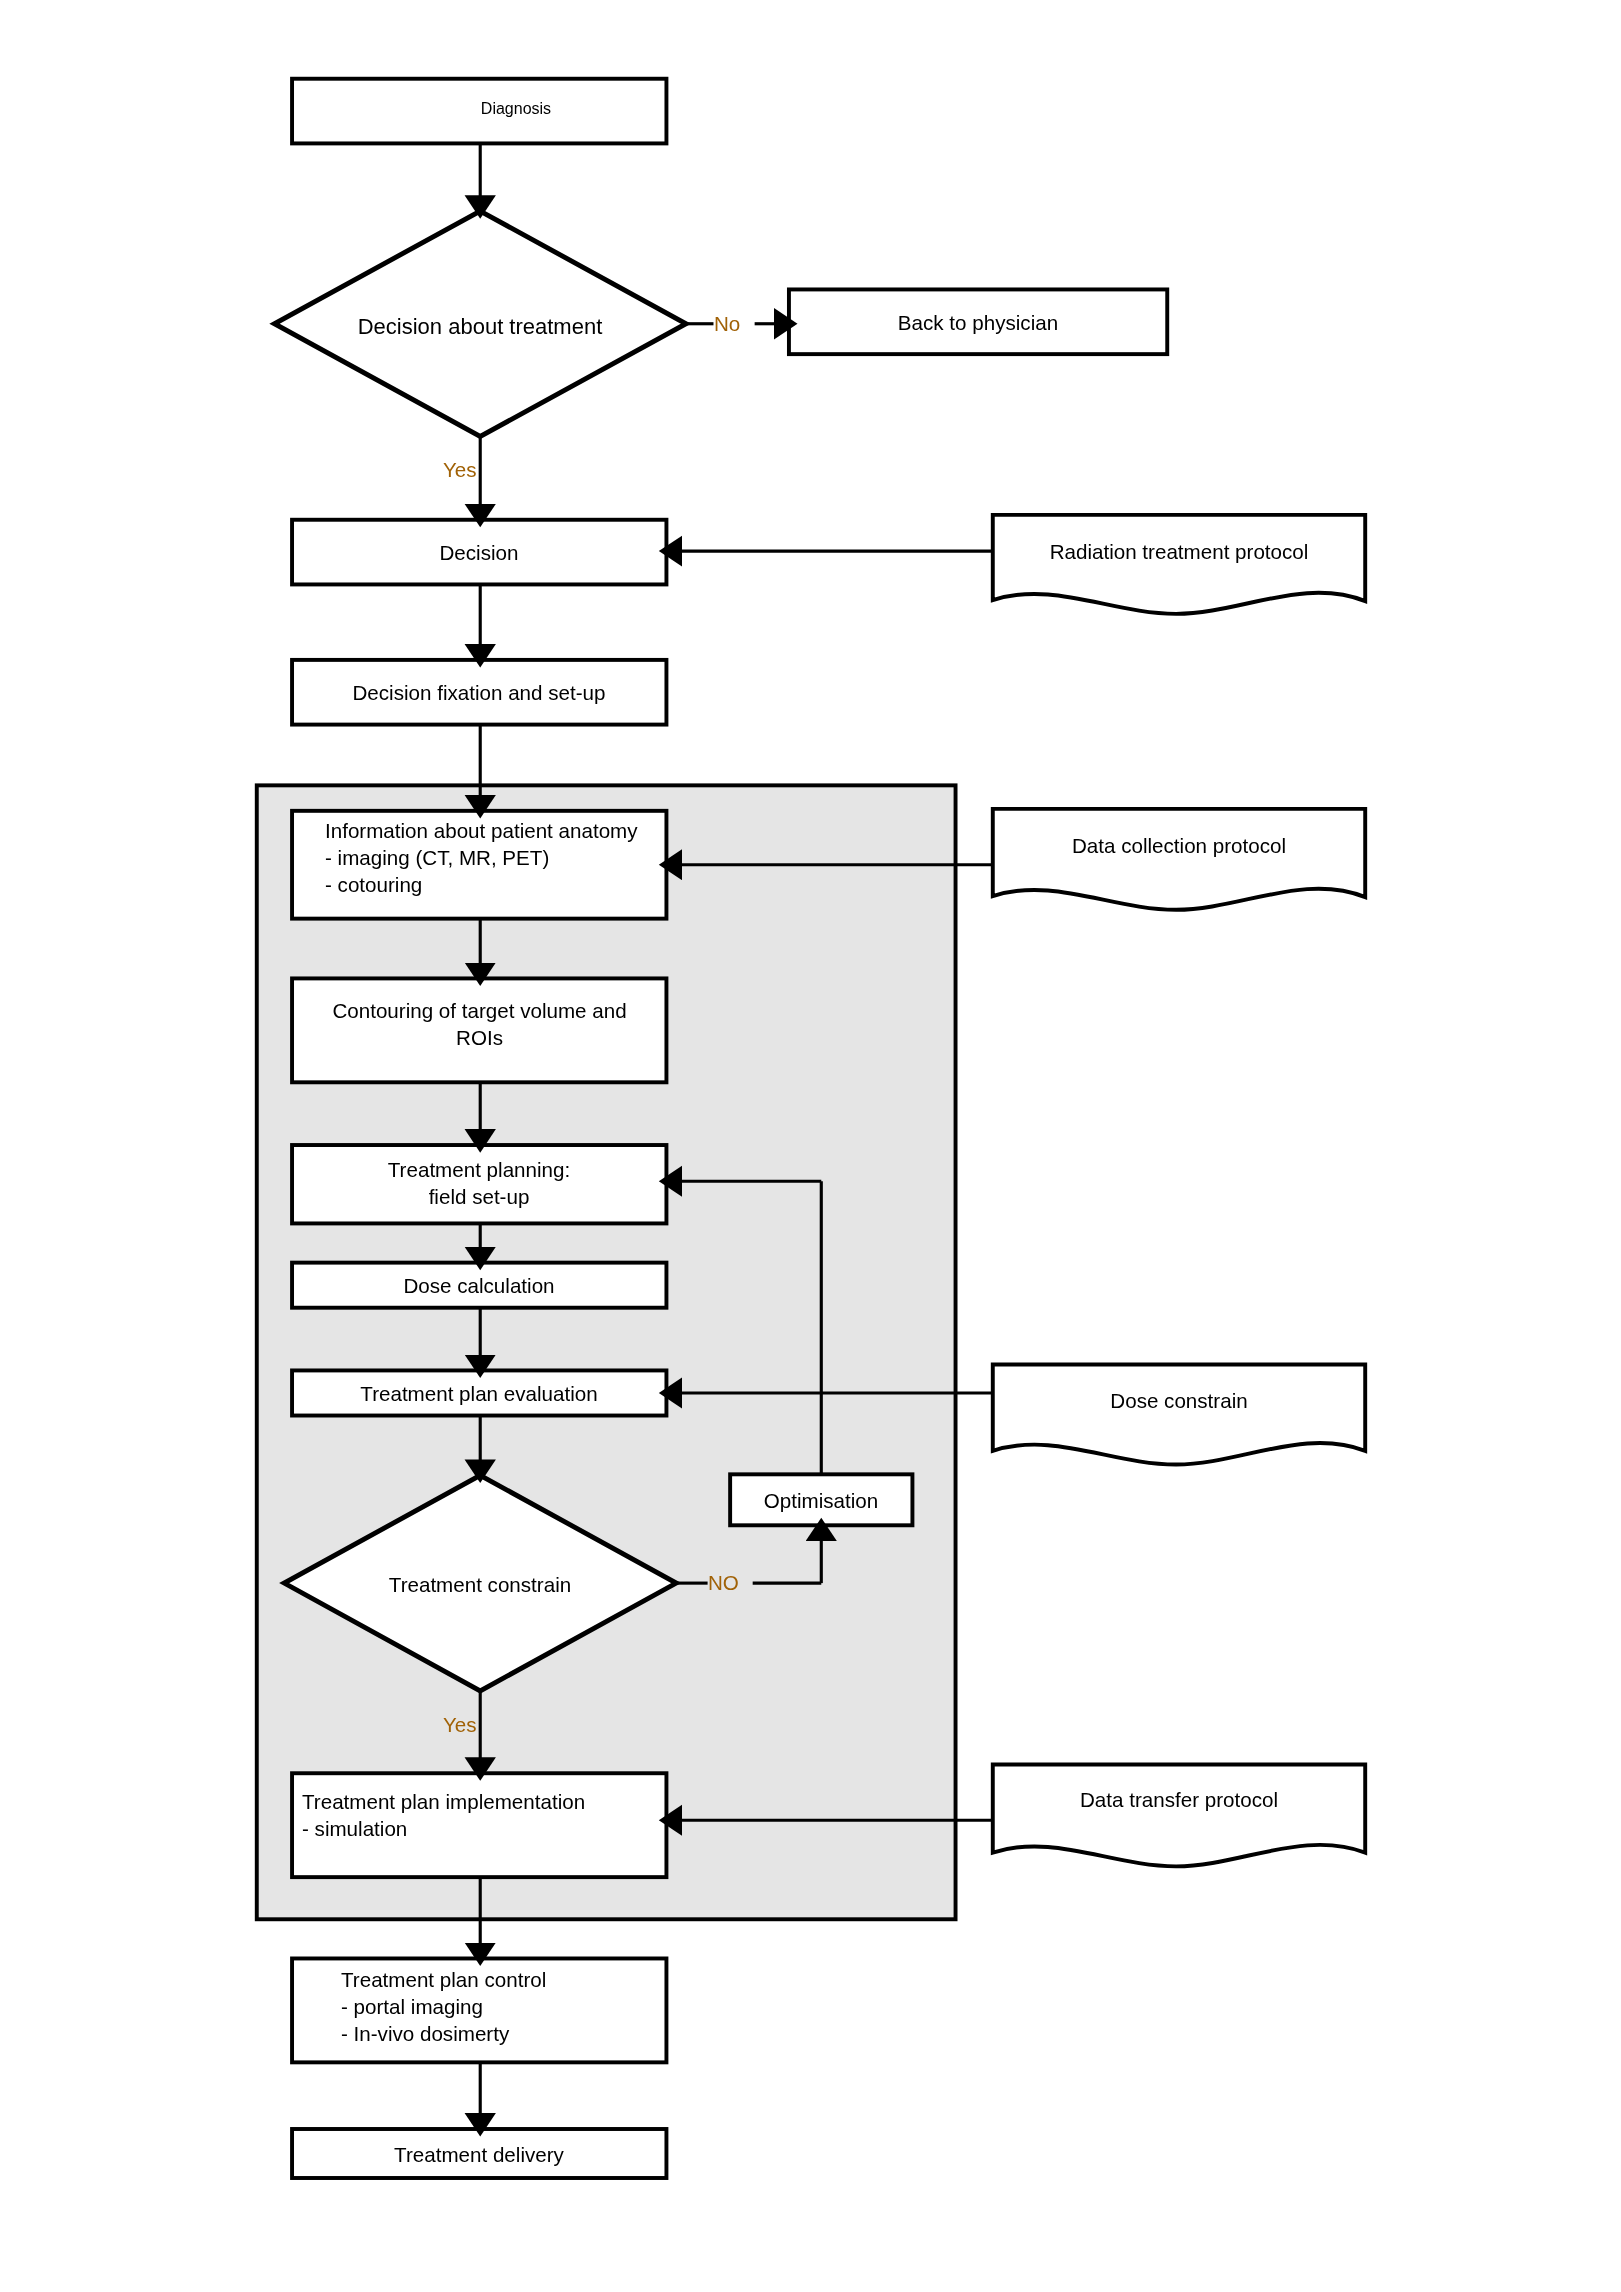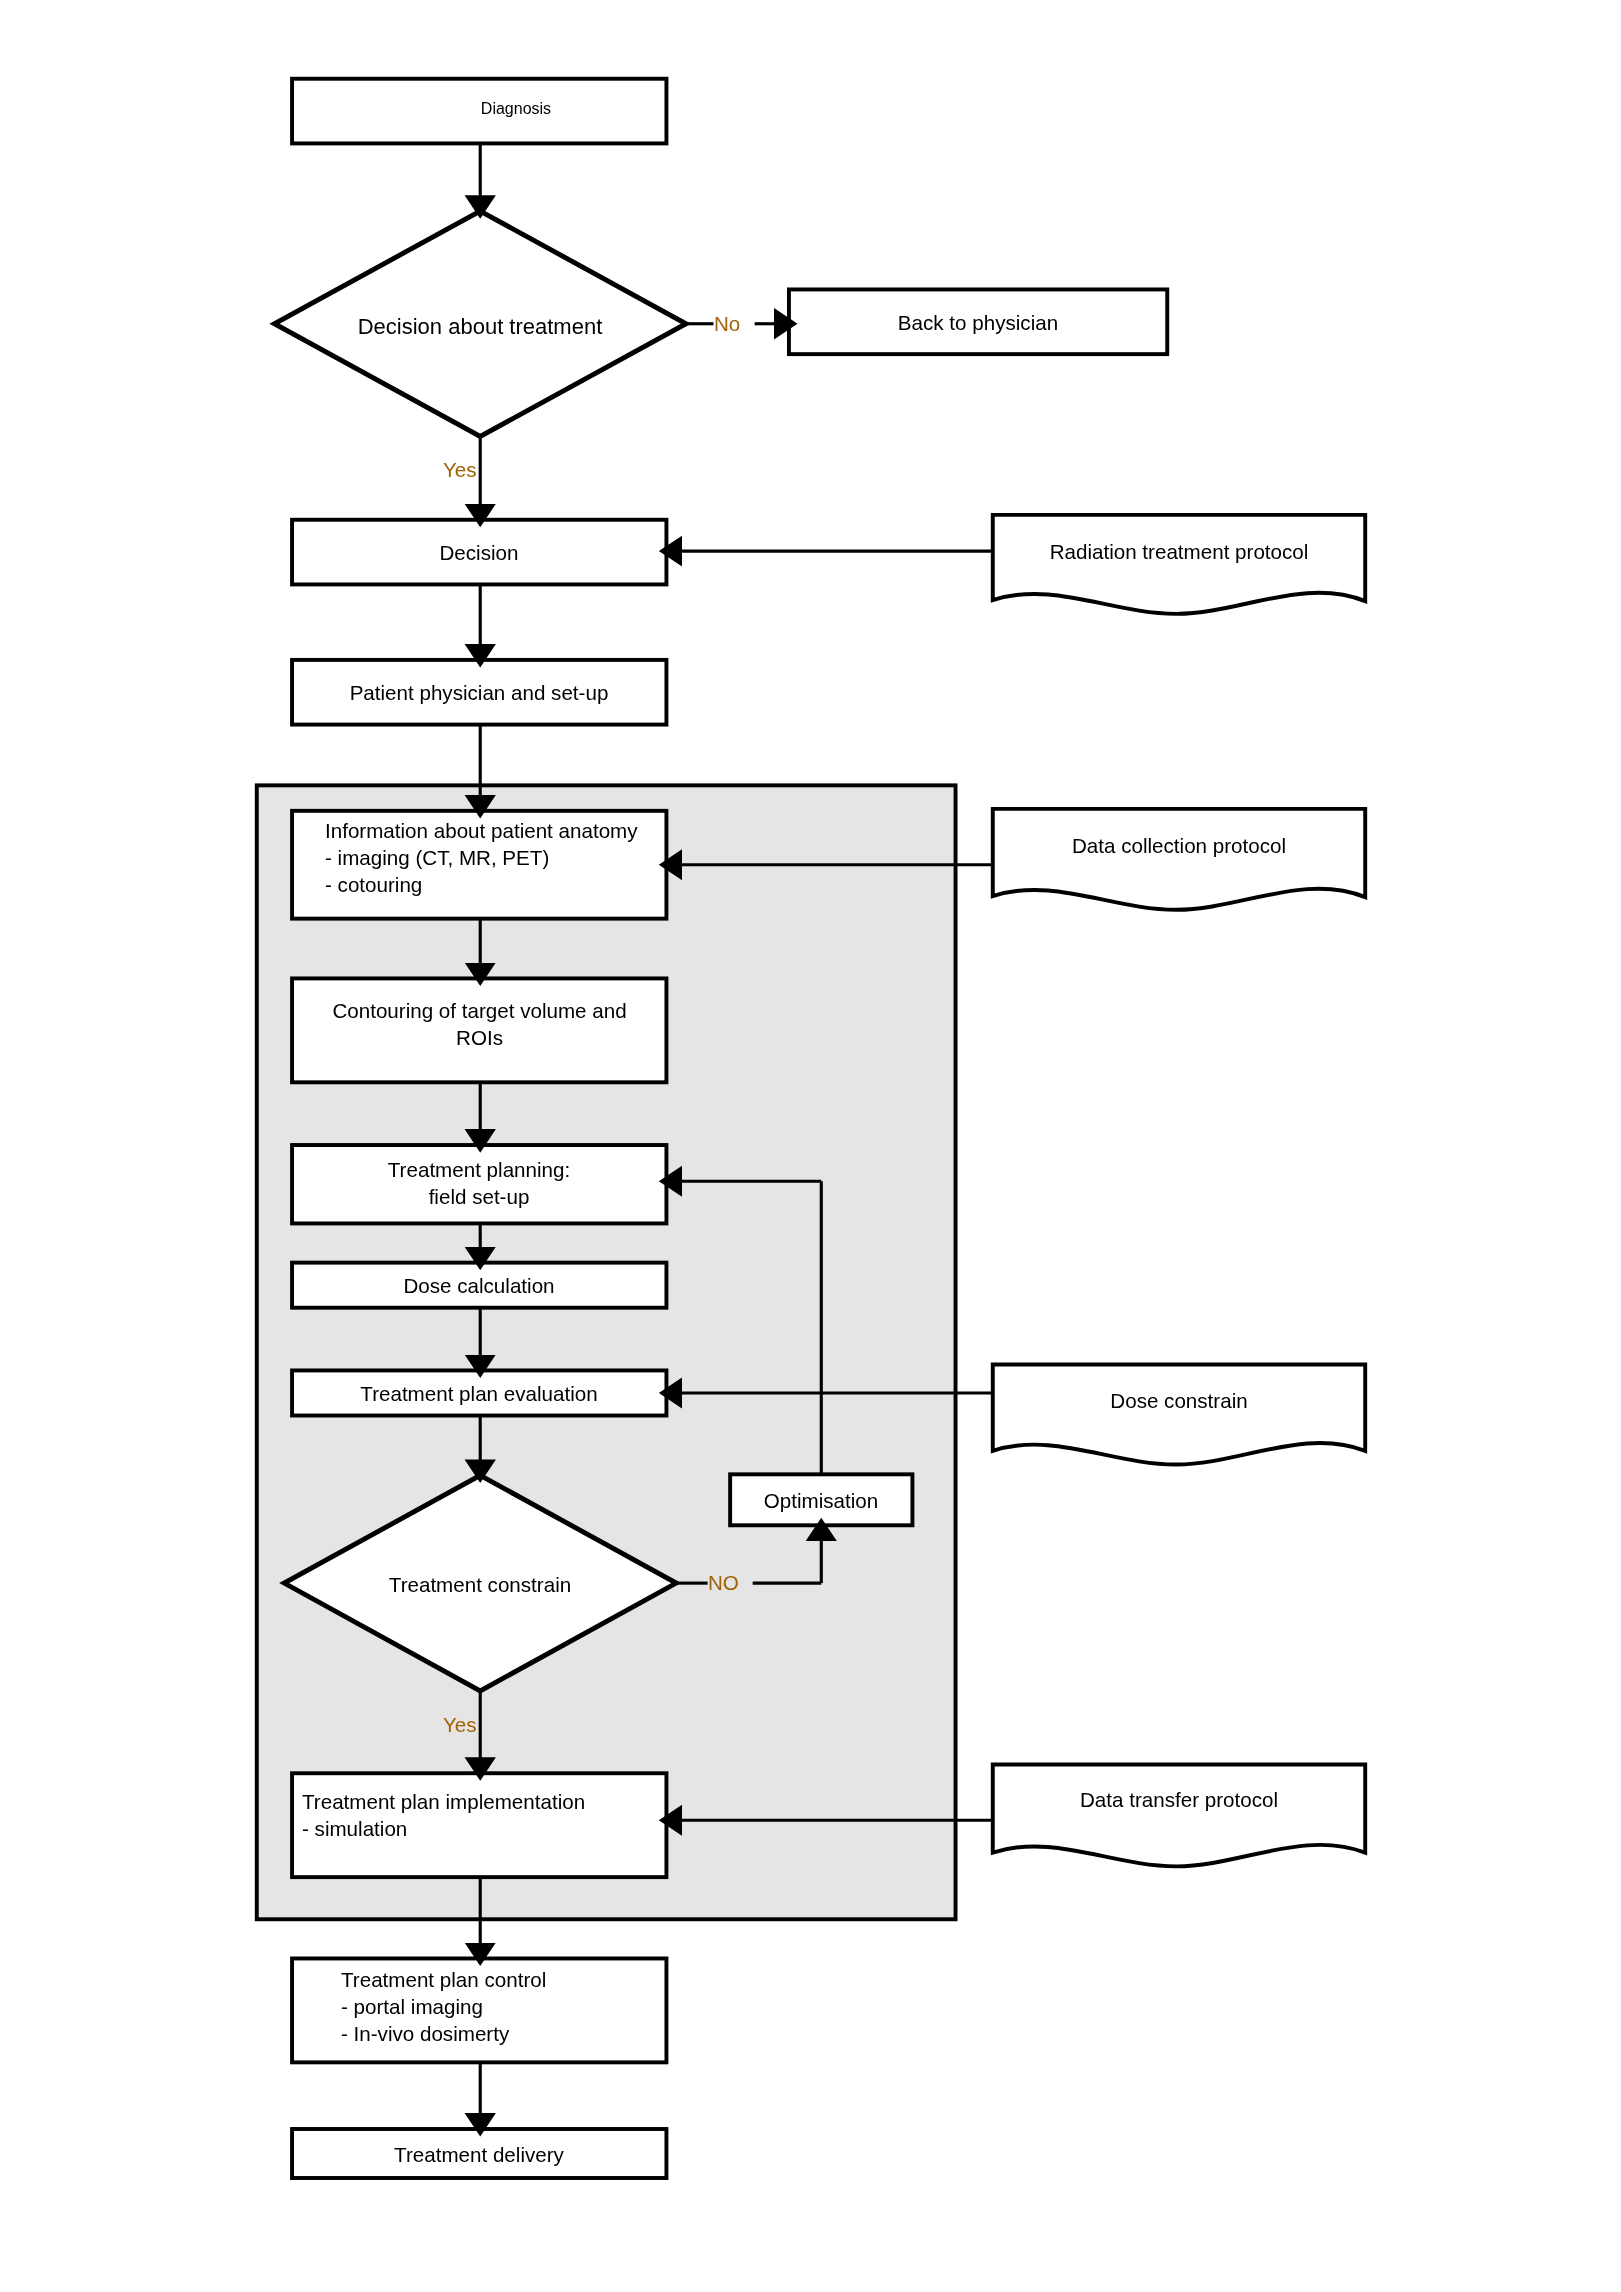--- a/index.html
+++ b/index.html
@@ -154,21 +154,21 @@
   <div class="node-label lbl-center" style="left:305px; top:99px; width:374px; font-size:16px;margin-left:24px;">Diagnosis</div>
 
   <div class="node-label lbl-center" style="left:294px; top:313px; width:372px; font-size:22px;">Decision about treatment</div>
 
   <div class="node-label lbl-center" style="left:789px; top:310px; width:378px; font-size:20.6px;">Back to physician</div>
 
   <div class="node-label lbl-center" style="left:292px; top:540px; width:374px; font-size:20.6px;">Decision</div>
 
   <div class="node-label lbl-center" style="left:993px; top:539px; width:372px; font-size:20.6px;">Radiation treatment protocol</div>
 
-  <div class="node-label lbl-center" style="left:292px; top:680px; width:374px; font-size:20.6px;">Patient physician and set-up</div>
+  <div class="node-label lbl-center" style="left:292px; top:680px; width:374px; font-size:20.6px;">Decision fixation and set-up</div>
 
   <div class="node-label lbl-left" style="left:325px; top:818px; width:341px; font-size:20.6px;">Information about patient anatomy
 - imaging (CT, MR, PET)
 - cotouring</div>
 
   <div class="node-label lbl-center" style="left:993px; top:833px; width:372px; font-size:20.6px;">Data collection protocol</div>
 
   <div class="node-label lbl-center" style="left:302px; top:998px; width:355px; font-size:20.6px;">Contouring of target volume and
 ROIs</div>
 

